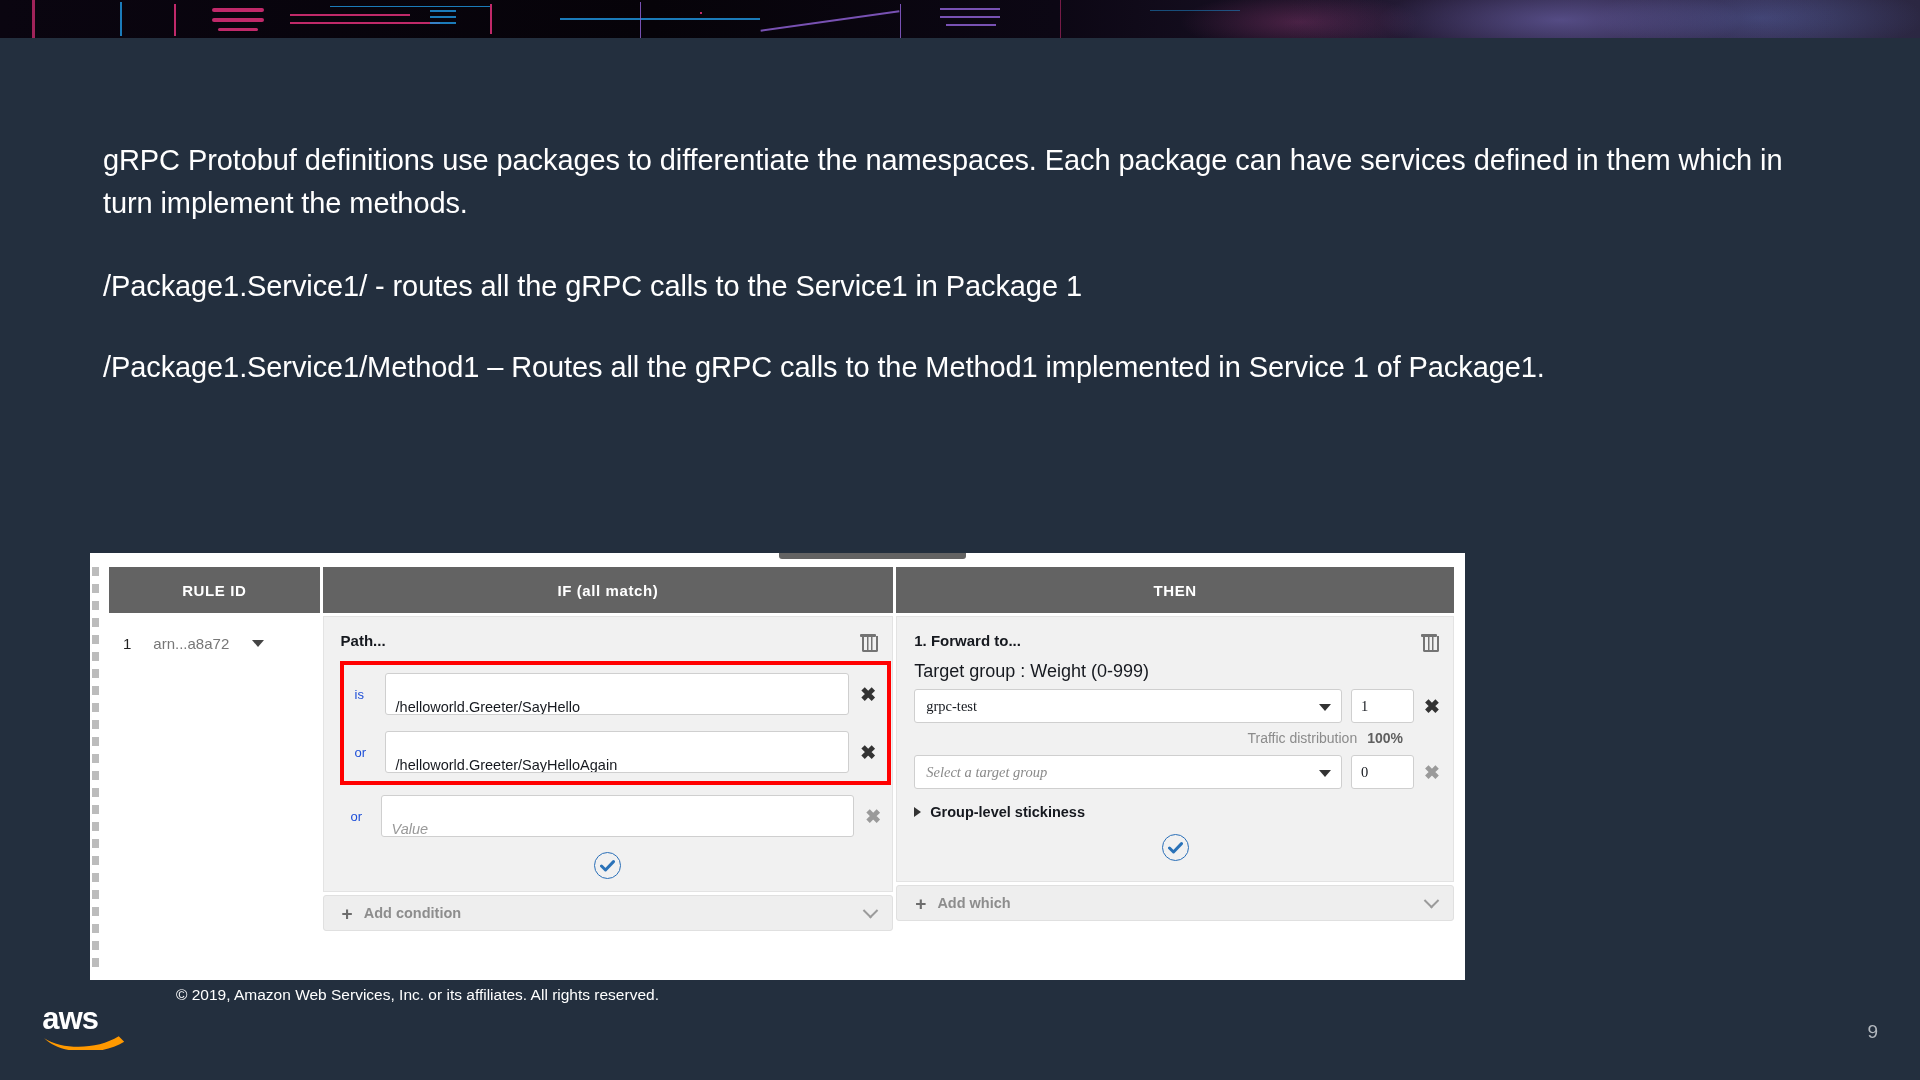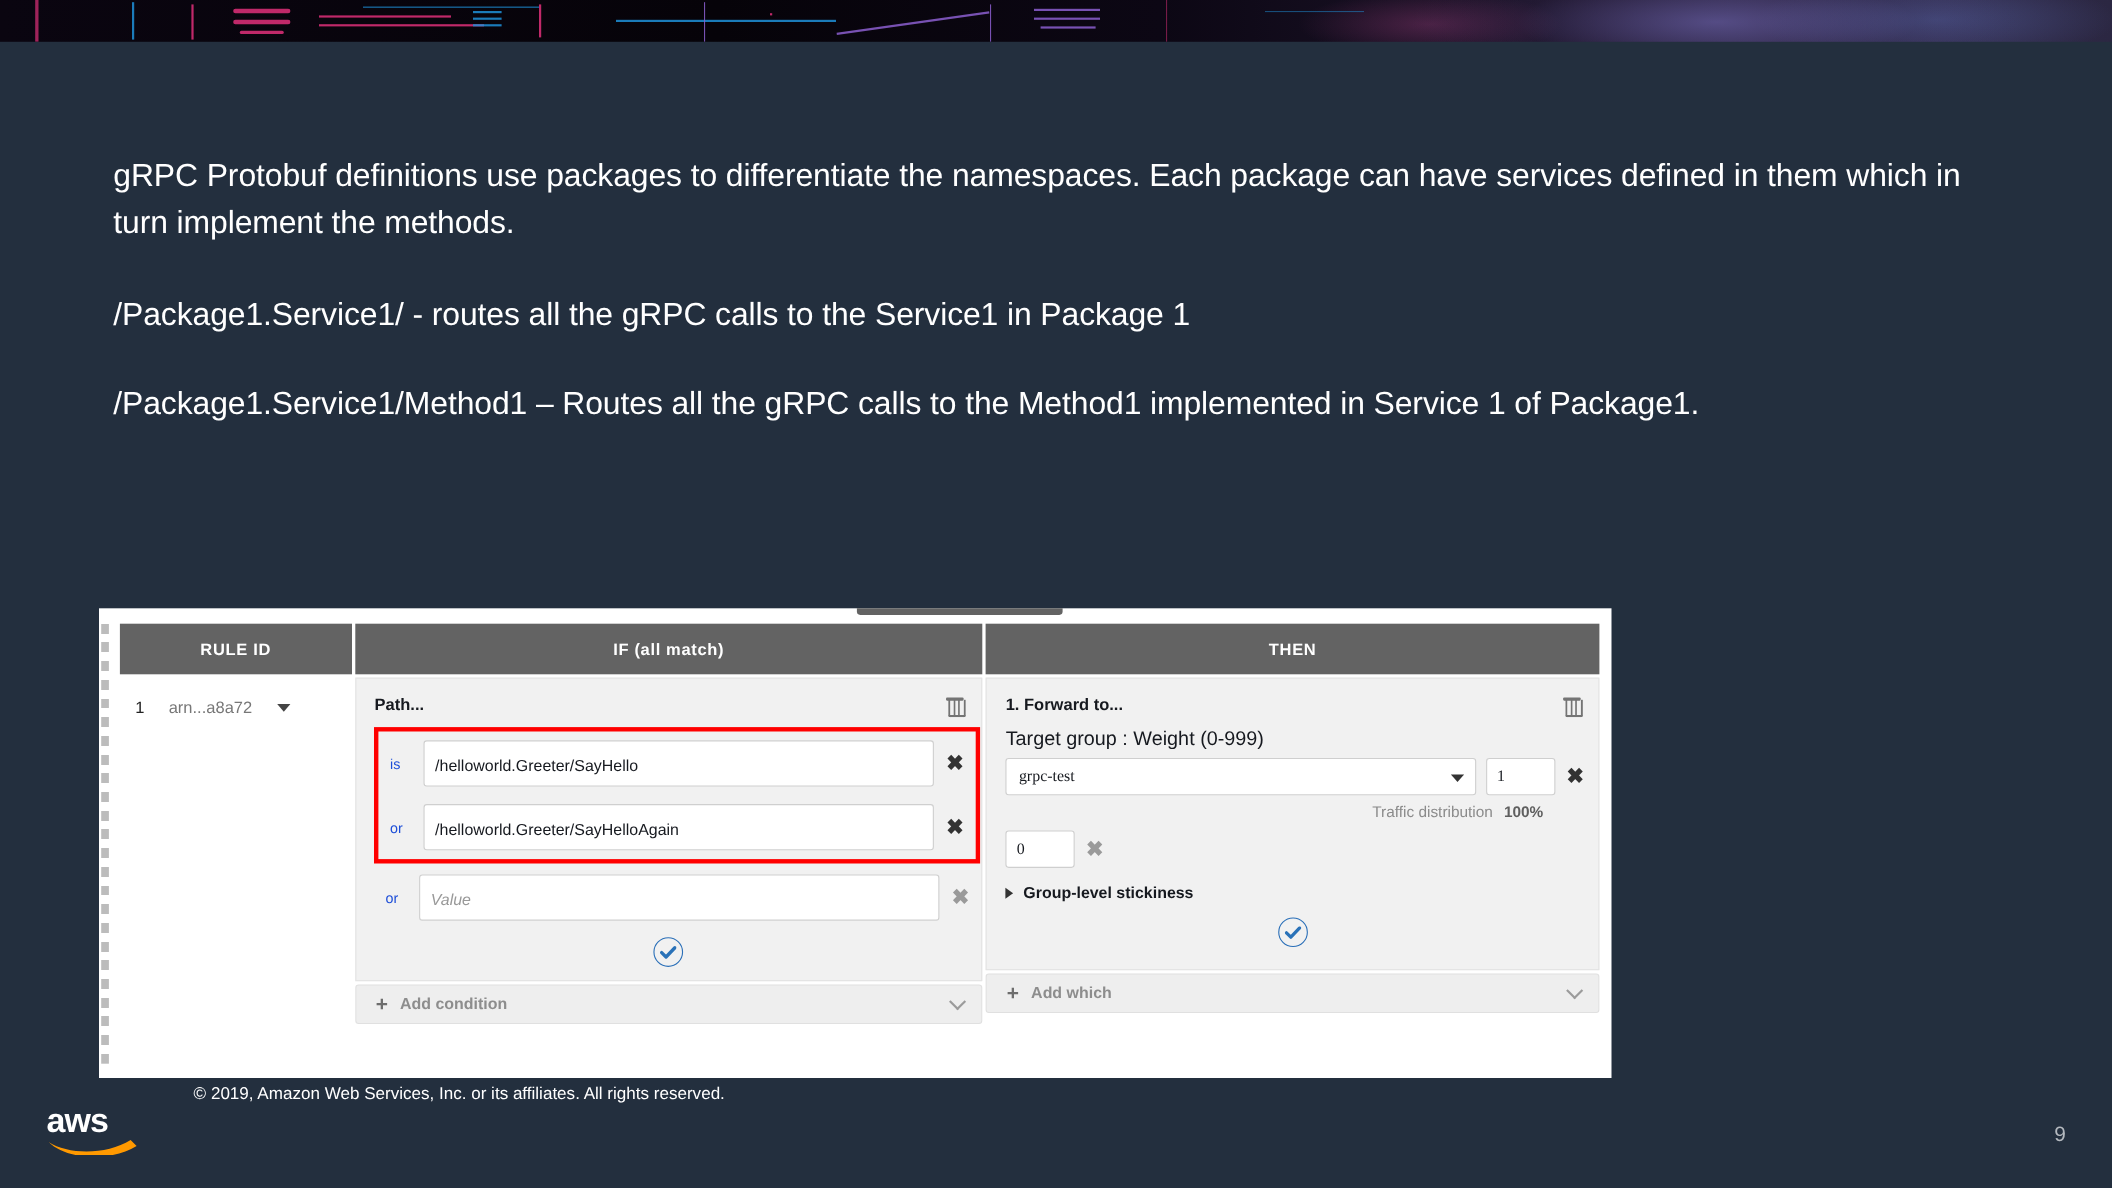--- a/index.html
+++ b/index.html
@@ -203,21 +203,21 @@
     text-align: left;
   }
   .cond-input {
     flex: 1;
     height: 42px;
     background: #ffffff;
     border: 1px solid #cfcfcf;
     border-radius: 3px;
     font-size: 14.5px;
     color: #16191f;
-    padding: 8px 10px;
+    padding: 18px 10px;
     line-height: 31px;
     font-family: "Liberation Sans", sans-serif;
     overflow: hidden;
     white-space: nowrap;
   }
   .cond-input.ph { color: #999999; font-style: italic; }
   .xmark {
     width: 18px;
     text-align: center;
     font-size: 19px;
@@ -500,20 +500,24 @@
             <span class="weight">1</span>
             <span class="xmark">✖</span>
           </div>
 
           <div class="traffic">
             <span>Traffic distribution</span>
             <span class="pct">100%</span>
           </div>
 
           <div class="tg-row" style="padding-top:9px;">
+            <span class="select ph">
+              <span>Select a target group</span>
+              <span class="arrow"></span>
+            </span>
             <span class="weight">0</span>
             <span class="xmark muted">✖</span>
           </div>
 
           <div class="stickiness">
             <span class="caret-right"></span>
             <span>Group-level stickiness</span>
           </div>
 
           <div class="check-wrap" style="padding-top:14px;padding-bottom:14px;">

